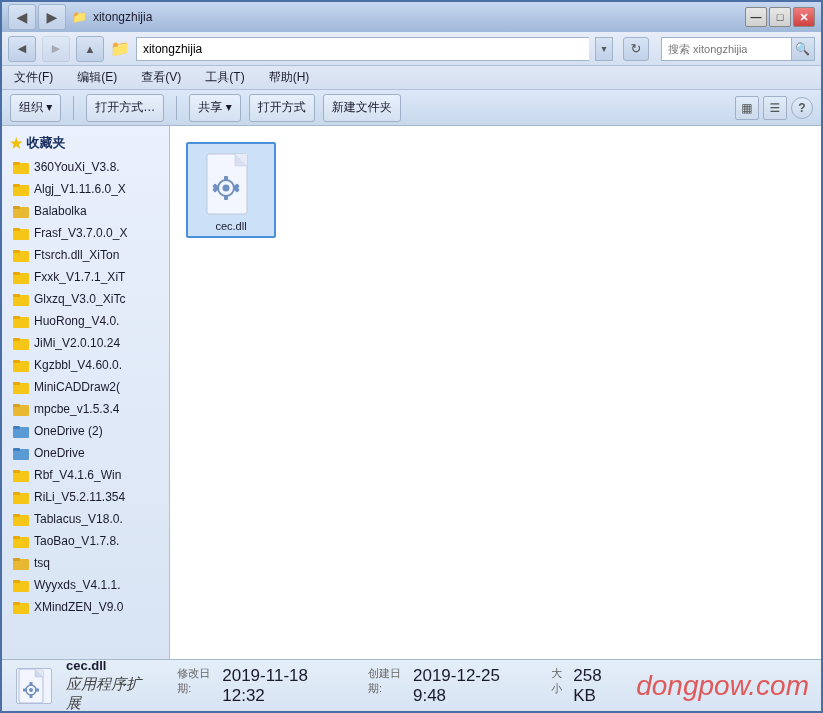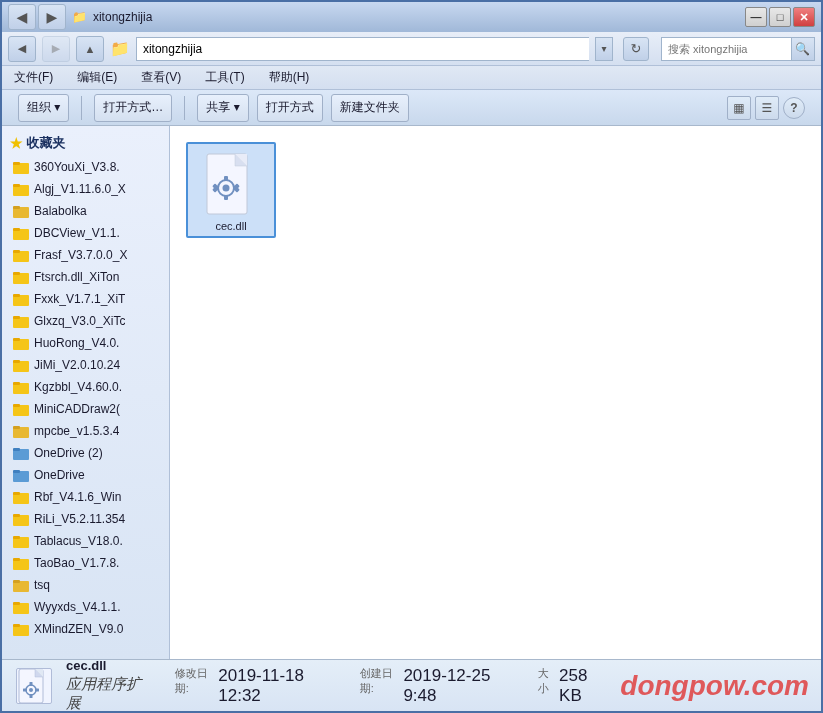--- a/index.html
+++ b/index.html
@@ -167,21 +167,21 @@
       padding: 10px 4px;
       border-radius: 2px;
     }
 
     
     .toolbar {
       background: linear-gradient(to bottom, #dce8f8 0%, #c8d8ec 100%);
       height: 36px;
       display: flex;
       align-items: center;
-      padding: 0 16px;
+      padding: 0 8px;
       gap: 8px;
       border-bottom: 1px solid #a8b8cc;
       flex-shrink: 0;
     }
     .tool-btn {
       display: flex;
       align-items: center;
       gap: 3px;
       height: 28px;
       padding: 0 8px;
@@ -396,21 +396,21 @@
       font-size: 11px;
       color: #666;
     }
     .status-detail-value {
       font-size: 17px;
       color: #1a1a2e;
     }
     .watermark {
       margin-left: auto;
       font-size: 28px;
-      font-weight: bold;
+      font-weight: normal;
       color: #e04040;
       opacity: 0.85;
       font-style: italic;
     }
   </style>
 </head>
 <body>
 
 <div class="title-bar">
   <div class="title-bar-left">
@@ -502,29 +502,20 @@
       <span class="item-label">Algj_V1.11.6.0_X</span>
     </div>
     <div class="sidebar-item">
       <div class="item-icon">
         <svg class="folder-svg" viewBox="0 0 16 14">
             <rect x="0" y="3" width="16" height="11" rx="1" fill="#e8b832"></rect>
             <rect x="0" y="2" width="7" height="3" rx="1" fill="#d4a020"></rect>
           </svg>
       </div>
       <span class="item-label">Balabolka</span>
-    </div>
-    <div class="sidebar-item">
-      <div class="item-icon">
-        <svg class="folder-svg" viewBox="0 0 16 14">
-            <rect x="0" y="3" width="16" height="11" rx="1" fill="#f5c518"></rect>
-            <rect x="0" y="2" width="7" height="3" rx="1" fill="#e8a800"></rect>
-          </svg>
-      </div>
-      <span class="item-label">DBCView_V1.1.</span>
     </div>
     <div class="sidebar-item">
       <div class="item-icon">
         <svg class="folder-svg" viewBox="0 0 16 14">
             <rect x="0" y="3" width="16" height="11" rx="1" fill="#f5c518"></rect>
             <rect x="0" y="2" width="7" height="3" rx="1" fill="#e8a800"></rect>
           </svg>
       </div>
       <span class="item-label">Frasf_V3.7.0.0_X</span>
     </div>

